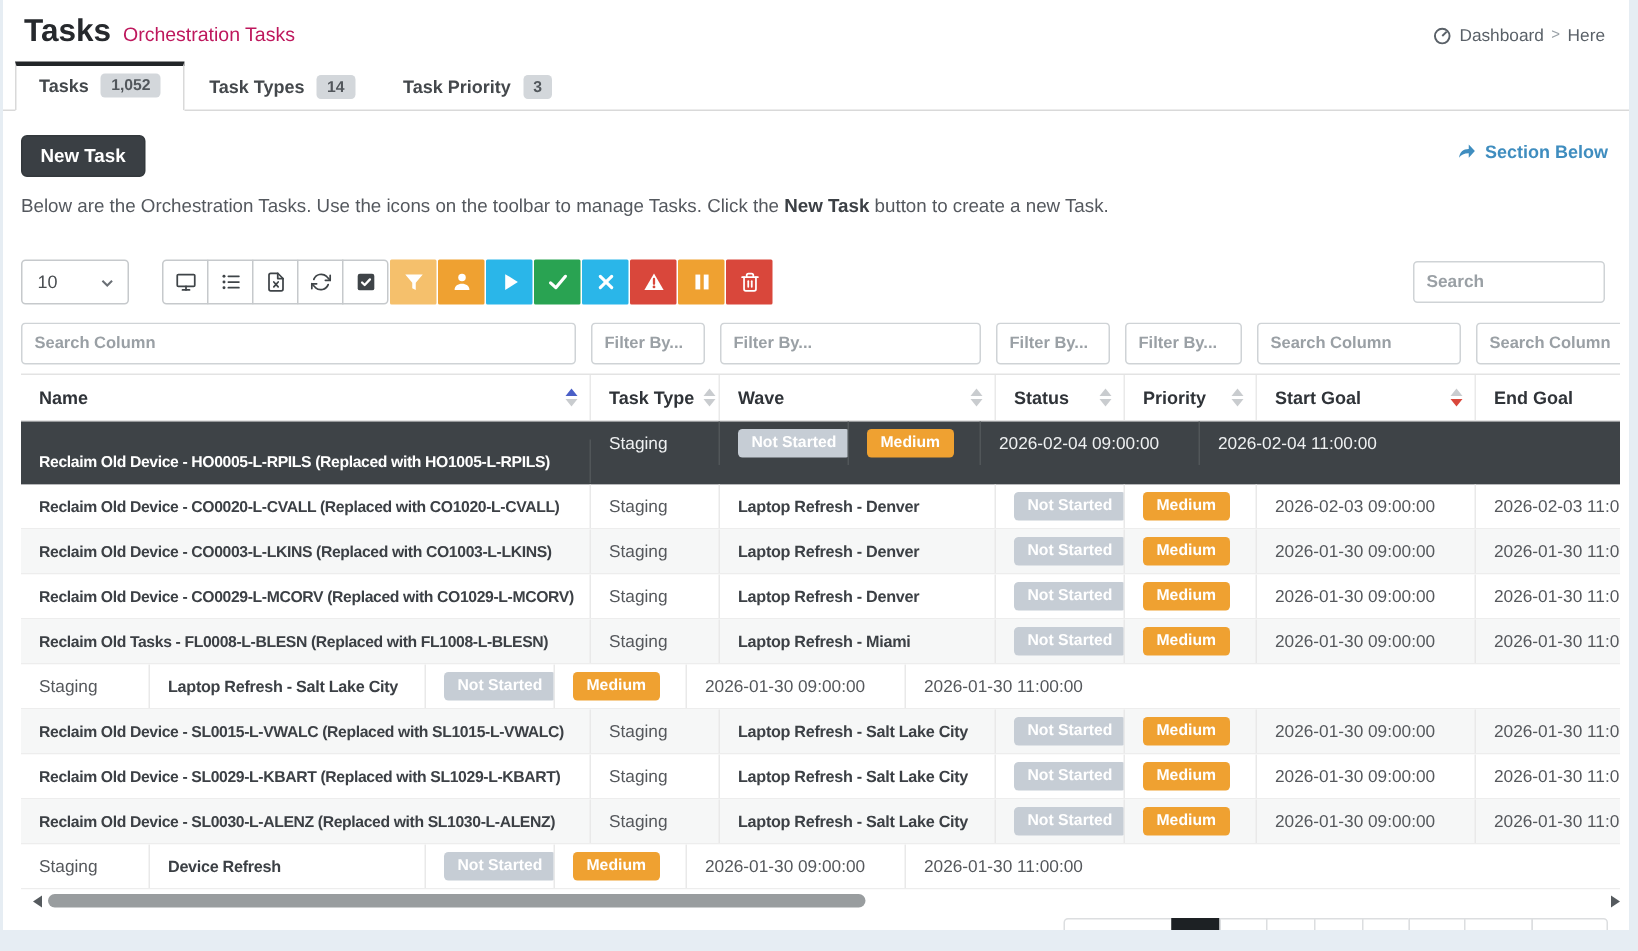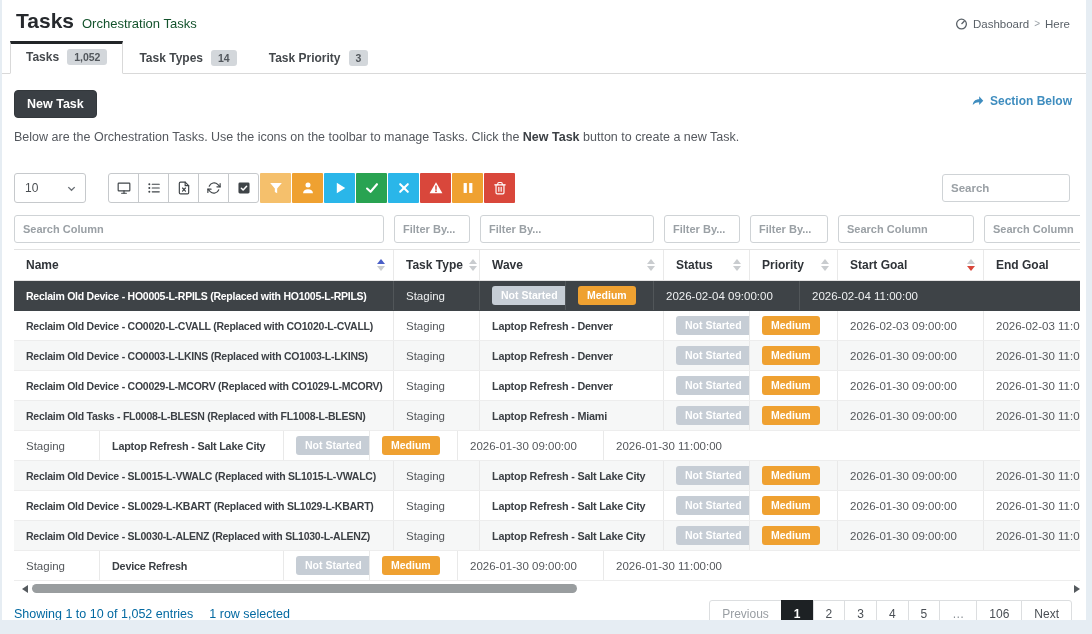--- a/index.html
+++ b/index.html
@@ -8,21 +8,21 @@
     background:#e6edf3;
     font-family:"Liberation Sans","DejaVu Sans",sans-serif;
     color:#46494d;
   }
   .app { background:#fff; margin:0 6px 0 2px; height:620px; overflow:hidden; }
 
   
   .page-header { display:flex; justify-content:space-between; align-items:flex-start; padding:9px 16px 0 14px; }
   .title-wrap { display:flex; align-items:baseline; gap:8px; }
   .page-title { font-size:21px; font-weight:700; color:#26292d; }
-  .page-subtitle { font-size:13px; color:#14532d; }
+  .page-subtitle { font-size:13px; color:#be185d; }
   .breadcrumb { display:flex; align-items:center; gap:5px; font-size:11.5px; color:#5a6168; padding-top:8px; }
   .breadcrumb .ic { width:13px; height:13px; }
   .crumb-sep { color:#9aa1a7; font-size:10px; }
 
   
   .tabbar { display:flex; border-bottom:1px solid #d9d9d9; padding:6px 0 0 8px; margin-top:2px; }
   .tab { display:flex; align-items:center; gap:8px; padding:7px 15px 8px; font-size:12px; font-weight:700; color:#44484c;
          border:1px solid transparent; border-bottom:none; margin-bottom:-1px; cursor:pointer; }
   .tab.active { background:#fff; border-color:#d9d9d9; border-top:3px solid #222528; padding-top:5px; border-bottom:1px solid #fff; }
   .tab-badge { background:#d3d7db; color:#52575c; font-size:10.5px; font-weight:700; border-radius:3px; padding:2px 7px; }
@@ -74,21 +74,21 @@
 
   .tr { display:flex; border-bottom:1px solid #ededed; background:#fff; cursor:pointer; }
   .tr.striped { background:#f6f7f7; }
   .tr.selected { background:#3e4347; border-bottom-color:#3e4347; }
   .td { flex:0 0 auto; display:flex; align-items:center; height:29px; padding:0 8px 0 12px; font-size:11.5px; color:#55585c;
         border-right:1px solid #e9e9e9; white-space:nowrap; overflow:hidden; }
   .td:last-child { border-right:none; }
   .tr.selected .td { border-right-color:#515659; color:#eef0f1; }
   .td.name { font-size:10.5px; font-weight:700; letter-spacing:-0.25px; color:#3c4045; }
   .td.wave { font-size:10.8px; font-weight:700; letter-spacing:-0.2px; color:#3c4045; }
-  .tr.selected .td.name, .tr.selected .td.wave { color:#fff; }
+  .tr.selected .td.name, .tr.selected .td.wave { color:#fff;margin-top:12px; }
   .badge { display:inline-block; font-size:10.5px; font-weight:700; color:#fff; border-radius:3px; padding:4px 9px; line-height:1; }
   .badge.status { background:#c6cdd5; }
   .badge.priority { background:#efa131; }
 
   
   .hscroll { position:relative; height:10px; margin:3px 0 4px; width:1066px; }
   .hs-arrow { position:absolute; top:1px; width:0; height:0; border-top:4px solid transparent; border-bottom:4px solid transparent; cursor:pointer; }
   .hs-left { left:8px; border-right:6px solid #555a5e; }
   .hs-right { right:0; border-left:6px solid #555a5e; }
   .hs-thumb { position:absolute; left:18px; top:0; width:545px; height:9px; background:#999d9f; border-radius:5px; cursor:grab; }

